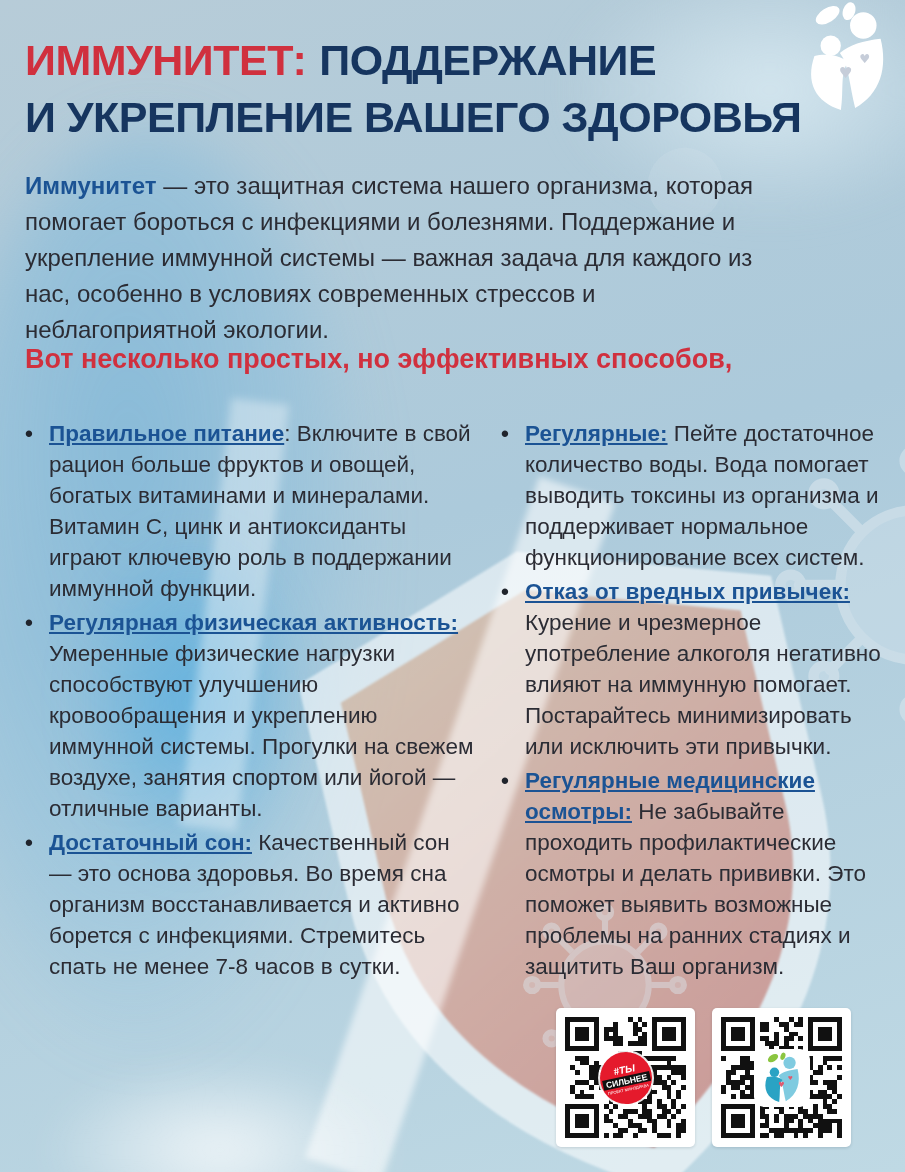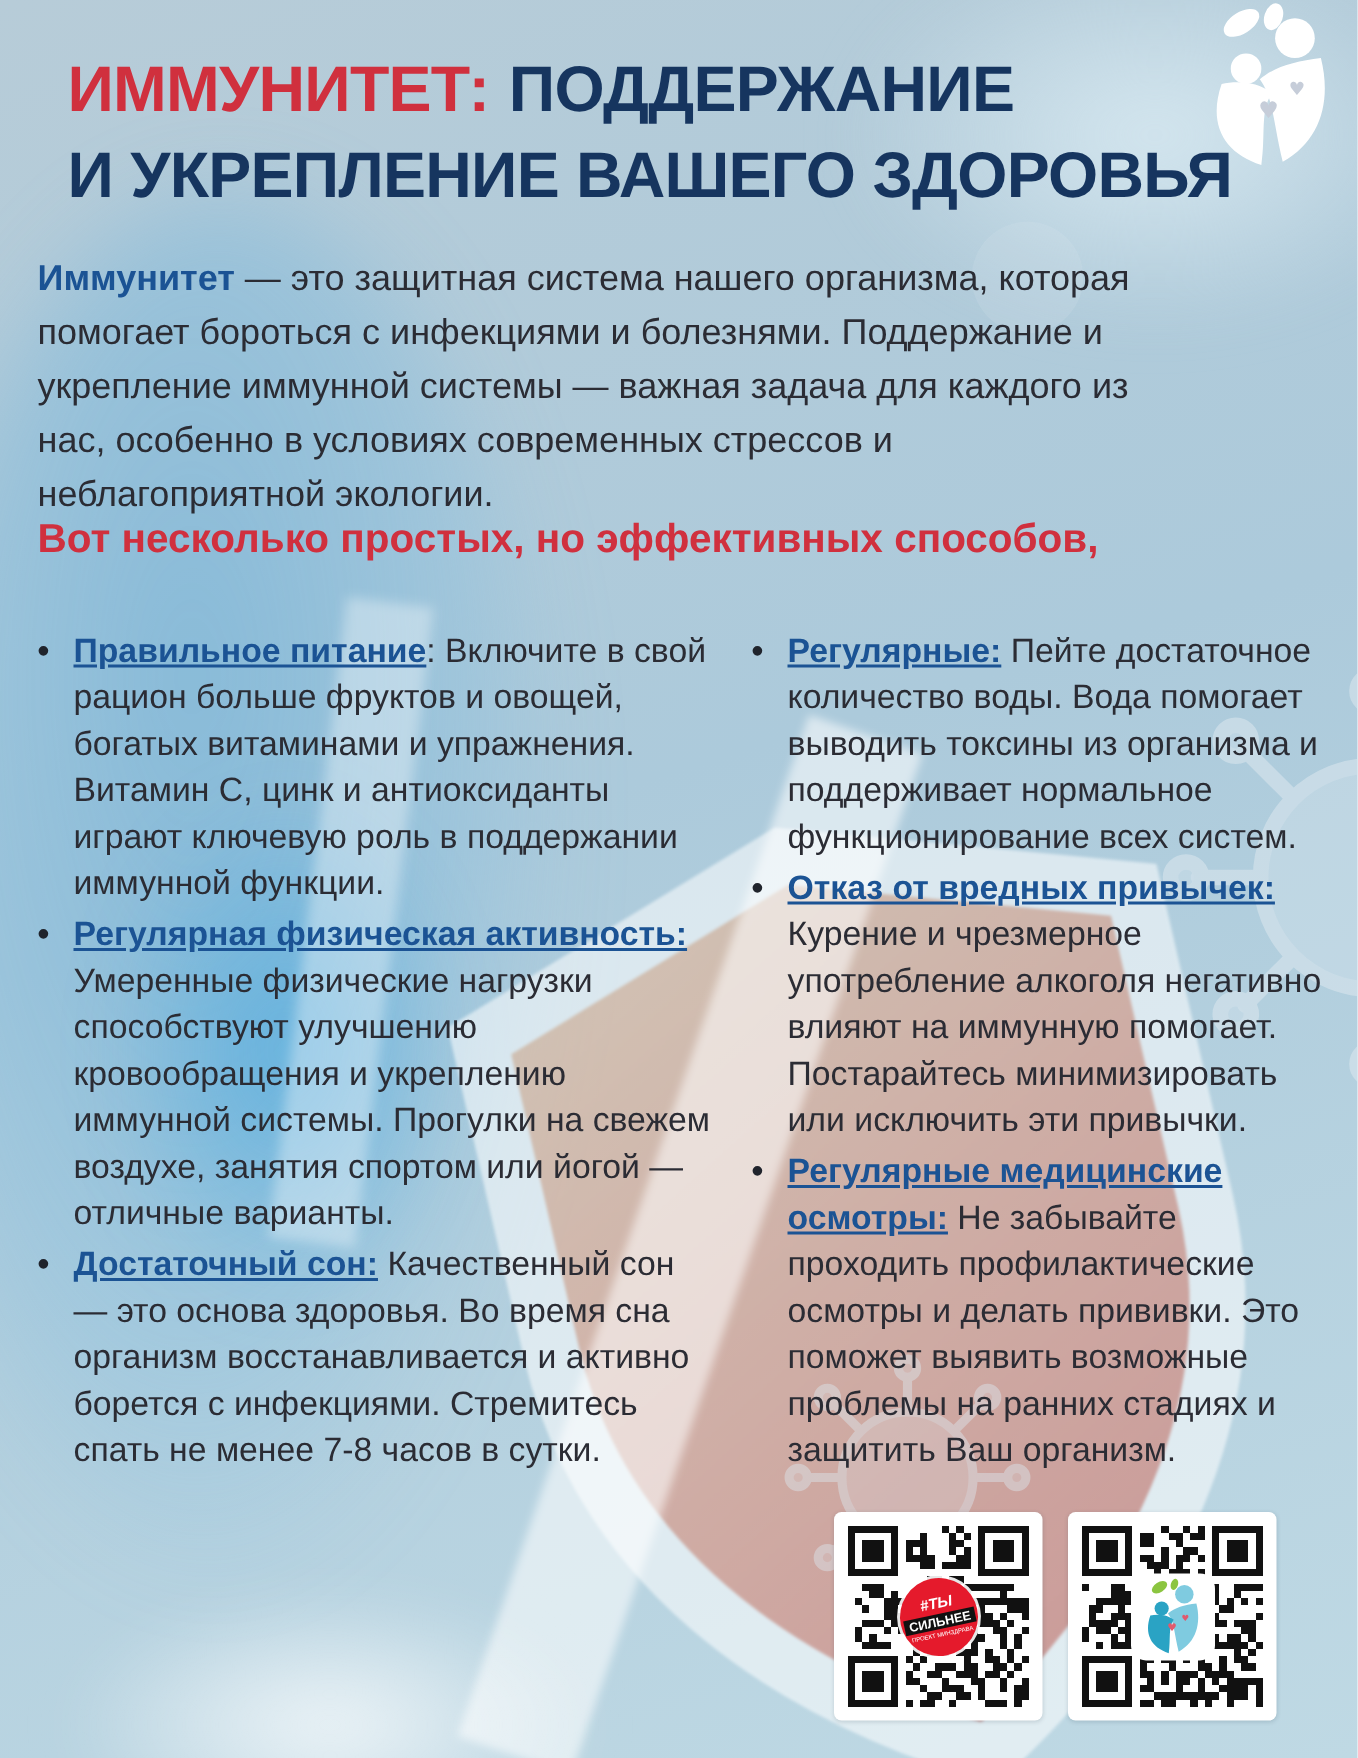--- a/index.html
+++ b/index.html
@@ -27,21 +27,21 @@
     background:radial-gradient(ellipse,rgba(222,238,245,.8),rgba(222,238,245,0) 70%);filter:blur(20px);}
   .shield-wrap{left:300px;top:540px;width:580px;height:660px;transform:rotate(-13deg);opacity:.55;filter:blur(1px);}
   .band1{left:420px;top:470px;width:80px;height:720px;background:rgba(255,255,255,.55);
     transform:rotate(19deg);filter:blur(3px);}
   .band2{left:205px;top:400px;width:58px;height:430px;background:rgba(255,255,255,.35);
     transform:rotate(7deg);filter:blur(4px);}
   .virus{opacity:.55;}
   
   .layer{position:absolute;z-index:5;}
   .page-title{left:25px;top:32px;width:780px;font-weight:700;font-size:43px;line-height:57px;
-    color:var(--navy);letter-spacing:-.5px;margin-left:20px;}
+    color:var(--navy);letter-spacing:-.5px;}
   .page-title .red{color:var(--red);}
   .page-title .rest{margin-left:13px;}
   .logo{right:6px;top:2px;width:104px;height:112px;}
   .intro{left:25px;top:168px;width:768px;font-size:24px;line-height:36px;color:var(--body);}
   .intro .lead{color:var(--lead);font-weight:700;}
   .subtitle{left:25px;top:342px;width:760px;font-size:27px;line-height:35px;font-weight:700;color:var(--red);}
   .cols{left:25px;top:418px;width:868px;display:flex;gap:26px;}
   .col-l{width:450px;}
   .col-r{width:392px;}
   .bullet{display:flex;font-size:22.5px;line-height:31px;color:var(--body);margin-bottom:3px;}
@@ -156,21 +156,21 @@
 <p class="layer intro"><span class="lead">Иммунитет</span><span> — это защитная система нашего организма, которая помогает бороться с инфекциями и болезнями. Поддержание и укрепление иммунной системы — важная задача для каждого из нас, особенно в условиях современных стрессов и неблагоприятной экологии.</span></p>
 
 <div class="layer subtitle">
   <div>Вот несколько простых, но эффективных способов,</div>
 </div>
 
 <div class="layer cols">
   <div class="col-l">
     <div class="bullet">
         <span class="dot"></span>
-        <div class="btext"><span class="lead">Правильное питание</span><span>: Включите в свой рацион больше фруктов и овощей, богатых витаминами и упражнения. Витамин C, цинк и антиоксиданты играют ключевую роль в поддержании иммунной функции.</span></div>
+        <div class="btext"><span class="lead">Правильное питание</span><span>: Включите в свой рацион больше фруктов и овощей, богатых витаминами и минералами. Витамин C, цинк и антиоксиданты играют ключевую роль в поддержании иммунной функции.</span></div>
       </div>
     <div class="bullet">
         <span class="dot"></span>
         <div class="btext"><span class="lead">Регулярная физическая активность:</span><span> Умеренные физические нагрузки способствуют улучшению кровообращения и укреплению иммунной системы. Прогулки на свежем воздухе, занятия спортом или йогой — отличные варианты.</span></div>
       </div>
     <div class="bullet">
         <span class="dot"></span>
         <div class="btext"><span class="lead">Достаточный сон:</span><span> Качественный сон — это основа здоровья. Во время сна организм восстанавливается и активно борется с инфекциями. Стремитесь спать не менее 7-8 часов в сутки.</span></div>
       </div>
   </div>

